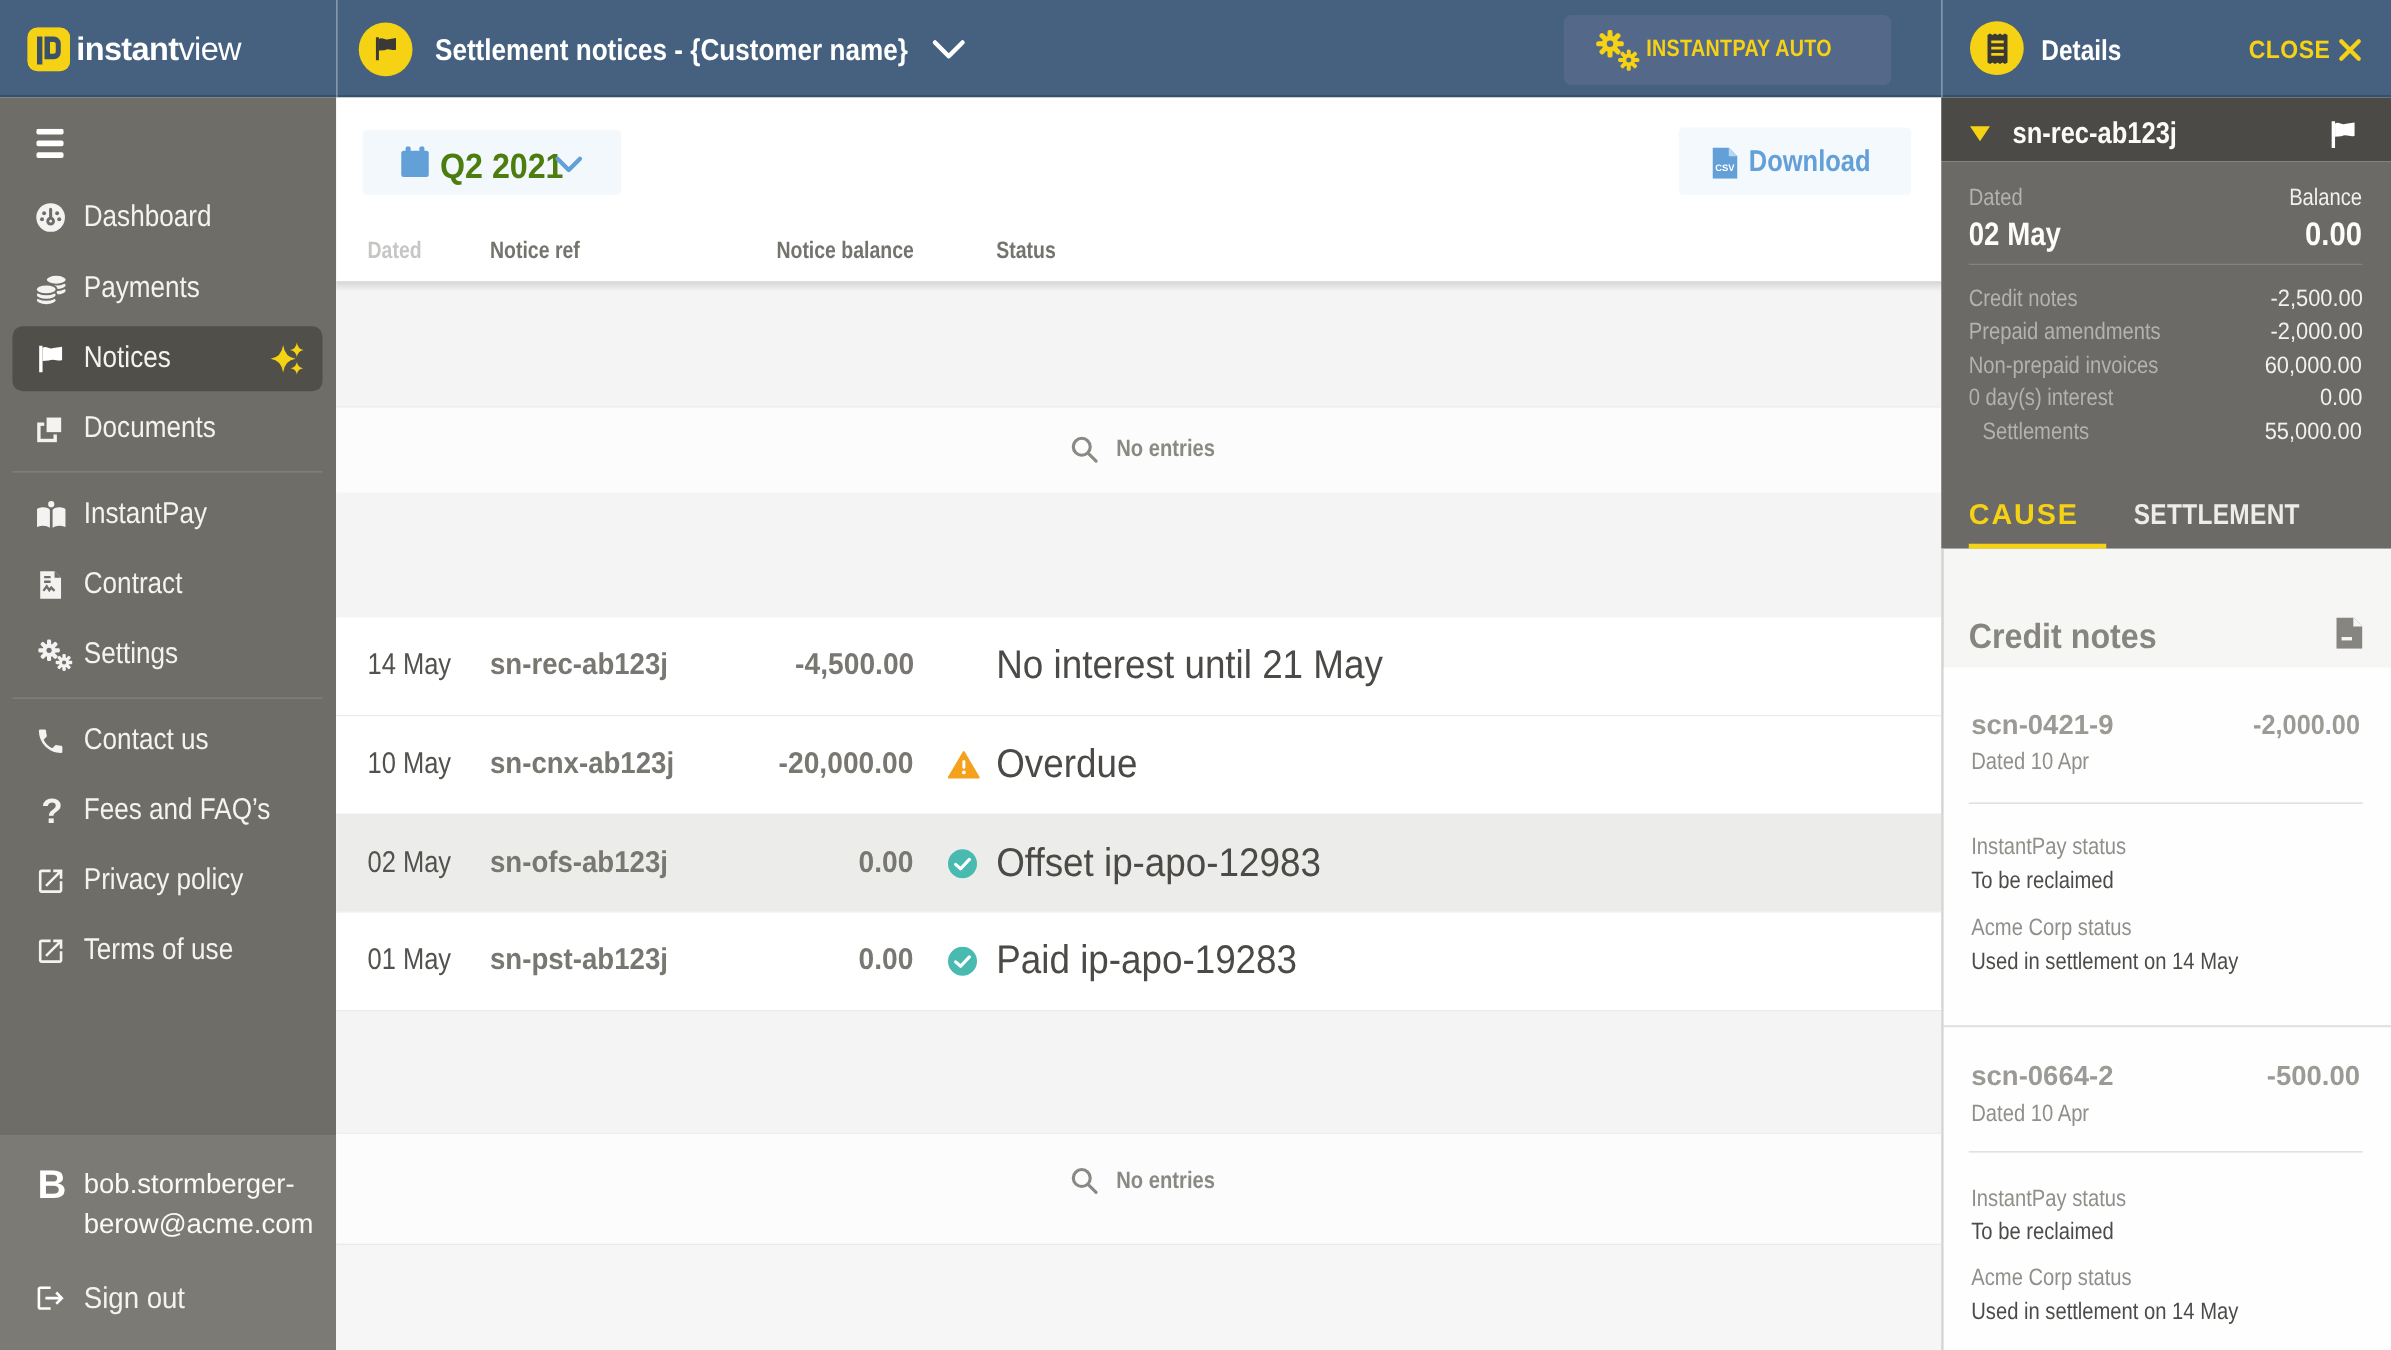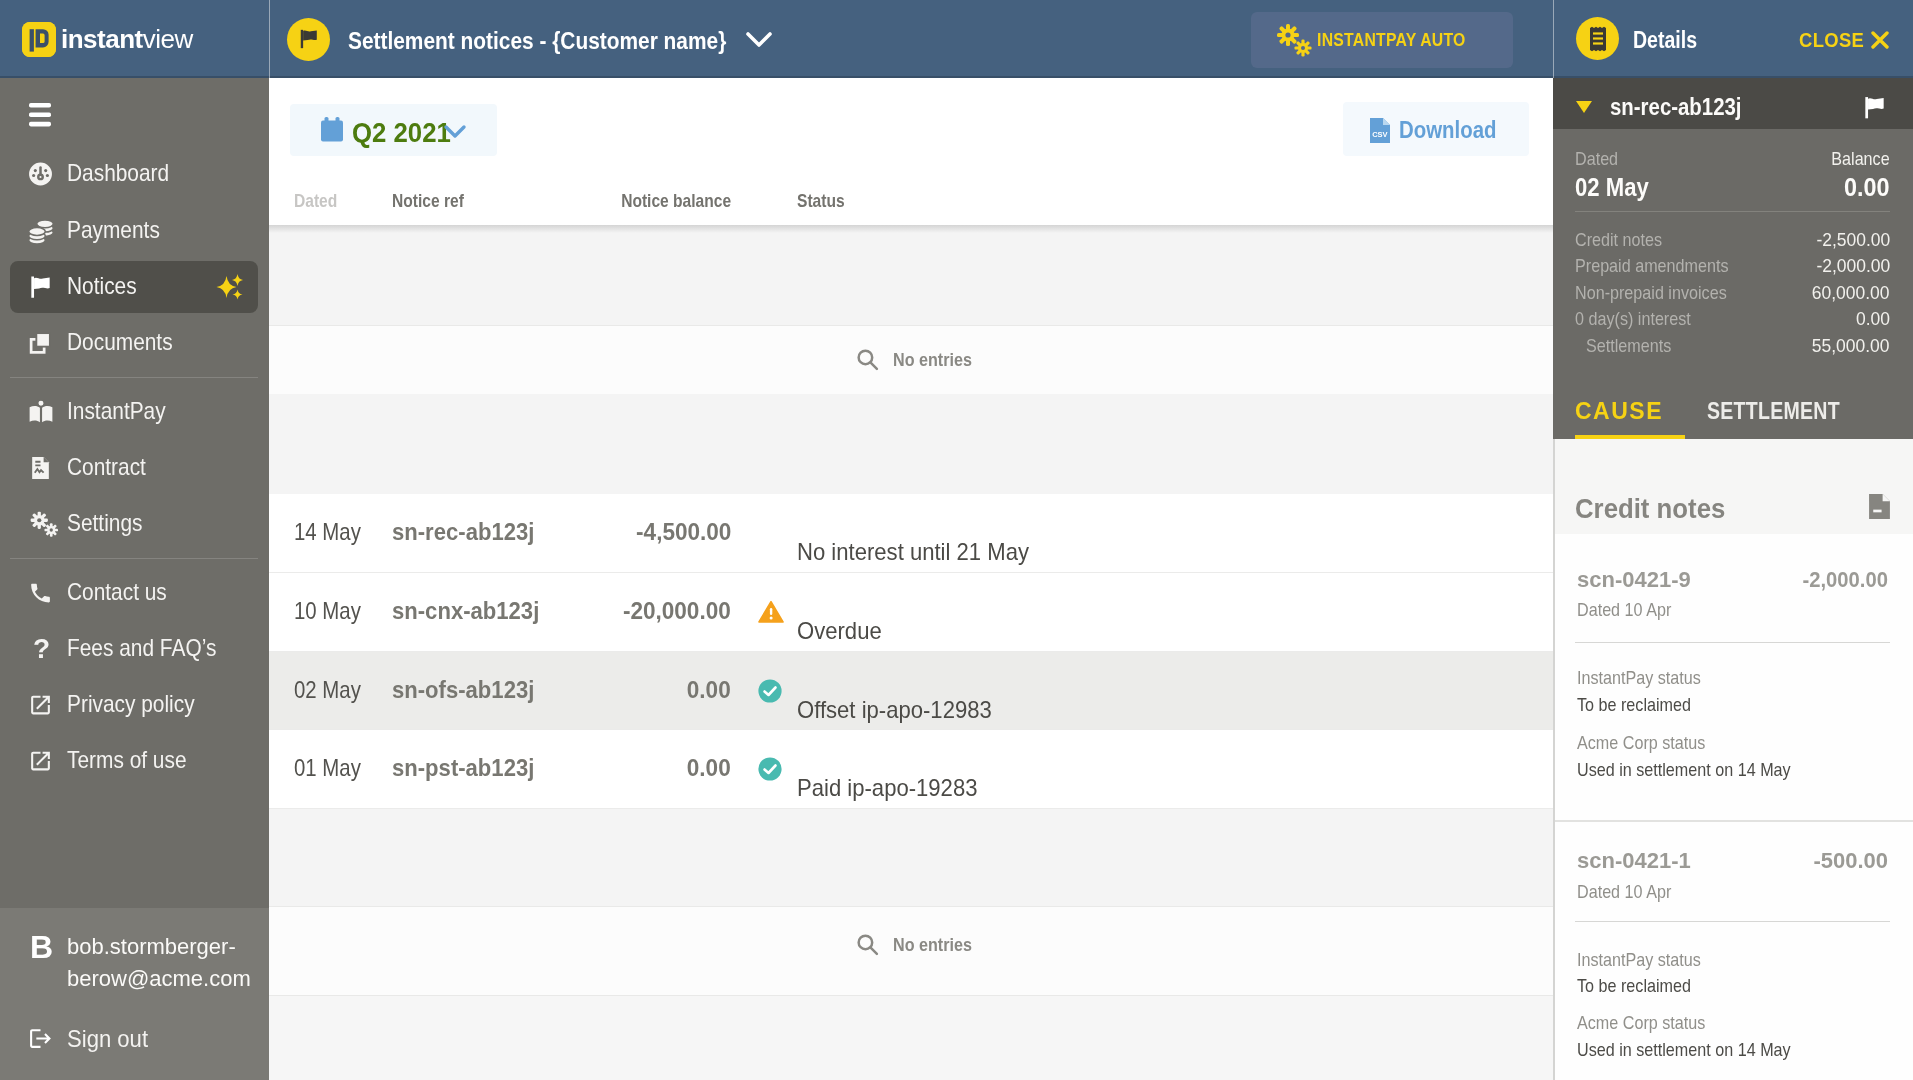--- a/index.html
+++ b/index.html
@@ -41,21 +41,21 @@
   .th .cl, .th .cr { transform:scaleX(.82); }
   .th .cr { transform-origin:100% 50%; }
   .shadow { position:absolute; left:269px; top:225px; width:1284px; height:8px; background:linear-gradient(rgba(0,0,0,.13), rgba(0,0,0,0)); }
   .sect { position:absolute; left:269px; width:1284px; }
   .mh { position:absolute; left:24px; font-size:28px; font-weight:bold; color:#85847f;margin-top:44px; }
   .noent { color:#8a8984; font-size:19px; font-weight:bold; }
   .row { position:absolute; left:269px; width:1284px; height:78px; background:#fff; }
   .row .date { position:absolute; left:25px; font-size:24px; color:#53524e; top:50%; transform:translateY(-52%);}
   .row .ref  { position:absolute; left:123px; font-size:24px; font-weight:bold; color:#787771; top:50%; transform:translateY(-52%);}
   .row .bal  { position:absolute; left:280px; width:182px; text-align:right; font-size:24px; font-weight:bold; color:#787771; top:50%; transform:translateY(-52%);}
-  .row .st   { position:absolute; left:528px; font-size:24px; color:#4b4a46; top:50%; transform:translateY(-52%);margin-top:20px;}
+  .row .st   { position:absolute; left:528px; font-size:32px; color:#4b4a46; top:50%; transform:translateY(-52%);}
   .row .sic  { position:absolute; left:489px; top:50%; transform:translateY(-50%); }
   
   .pdark { position:absolute; left:1553px; top:78px; width:360px; height:51px; background:#4b4a46; }
   .pgray { position:absolute; left:1553px; top:129px; width:360px; height:310px; background:#6b6a66; }
   .plight { position:absolute; left:1553px; top:439px; width:360px; height:641px; background:#f6f6f5; border-left:2px solid #d4d4d2;}
   .pcard { position:absolute; left:1555px; width:358px; background:#fefefe; }
   .klbl { position:absolute; left:1575px; font-size:19px; color:#b3b2ae; }
   .kval { position:absolute; left:1650px; width:240px; text-align:right; font-size:19px; color:#f2f1ed; }
   .slbl { position:absolute; left:1577px; font-size:19px; color:#908f8a; }
   .sval { position:absolute; left:1577px; font-size:19px; color:#4c4b47; }
@@ -394,20 +394,20 @@
 <div class="abs" style="left:1700px;top:567px;width:188px;text-align:right;font-size:22px;font-weight:bold;color:#9b9a95;"><span class="cl9" style="transform-origin:100% 50%;">-2,000.00</span></div>
 <div class="slbl" style="top:599px;"><span class="cl">Dated 10 Apr</span></div>
 <div class="abs" style="left:1575px;top:642px;width:315px;height:1px;background:#d7d7d5;"></div>
 <div class="slbl" style="top:667px;"><span class="cl">InstantPay status</span></div>
 <div class="sval" style="top:694px;"><span class="cl">To be reclaimed</span></div>
 <div class="slbl" style="top:732px;"><span class="cl">Acme Corp status</span></div>
 <div class="sval" style="top:759px;"><span class="cl">Used in settlement on 14 May</span></div>
 
 <div class="abs" style="left:1555px;top:820px;width:358px;height:2px;background:#e2e2e0;"></div>
 <div class="pcard" style="top:822px;height:258px;"></div>
-<div class="abs" style="left:1577px;top:848px;font-size:22px;font-weight:bold;color:#9b9a95;">scn-0421-1</div>
+<div class="abs" style="left:1577px;top:848px;font-size:22px;font-weight:bold;color:#9b9a95;">scn-0664-2</div>
 <div class="abs" style="left:1700px;top:848px;width:188px;text-align:right;font-size:22px;font-weight:bold;color:#9b9a95;">-500.00</div>
 <div class="slbl" style="top:881px;"><span class="cl">Dated 10 Apr</span></div>
 <div class="abs" style="left:1575px;top:921px;width:315px;height:1px;background:#d7d7d5;"></div>
 <div class="slbl" style="top:949px;"><span class="cl">InstantPay status</span></div>
 <div class="sval" style="top:975px;"><span class="cl">To be reclaimed</span></div>
 <div class="slbl" style="top:1012px;"><span class="cl">Acme Corp status</span></div>
 <div class="sval" style="top:1039px;"><span class="cl">Used in settlement on 14 May</span></div>
 
 </body></html>

